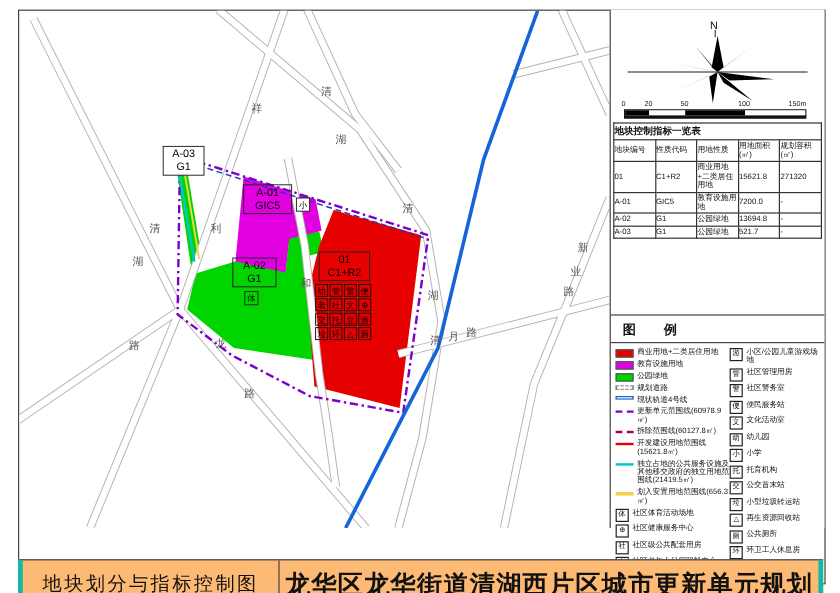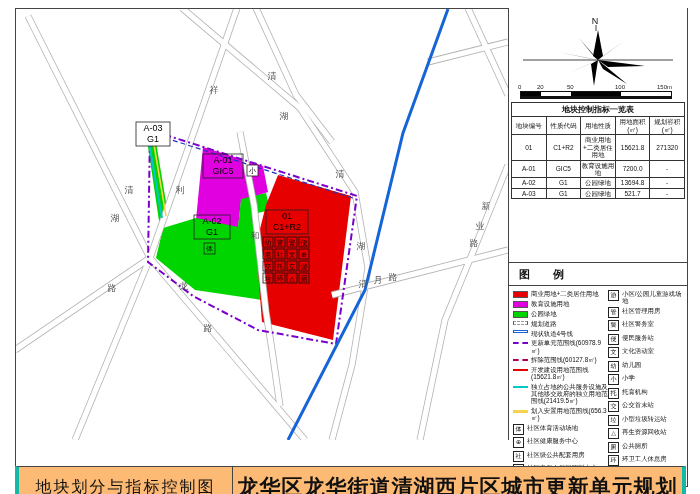--- a/index.html
+++ b/index.html
@@ -8,21 +8,21 @@
   #mapsvg{position:absolute;left:16px;top:9px;width:492px;height:431px;}
   
   #panel{position:absolute;left:508px;top:8px;width:178px;height:432px;border-left:1px solid #444;background:#fff;}
   #northsvg{position:absolute;left:4px;top:4px;width:170px;height:76px;}
   #scalebar{position:absolute;left:8px;top:76px;width:162px;height:16px;}
   #scalebar .ticks{position:relative;height:7px;font-size:6px;color:#222;}
   #scalebar .ticks span{position:absolute;top:0;}
   #scalebar .bar{display:flex;height:4px;border:1px solid #111;border-bottom:3px solid #111;width:150px;margin-left:3px;}
   #scalebar .bar div{height:100%;}
   table{border-collapse:collapse;position:absolute;left:2px;top:94px;width:174px;table-layout:fixed;}
-  td,th{border:1px solid #333;font-size:6.5px;font-weight:normal;text-align:center;padding:1px 0;line-height:1.15;}
+  td,th{border:1px solid #333;font-size:6.5px;font-weight:normal;text-align:left;padding:1px 0;line-height:1.15;}
   .tt{font-size:8px;font-weight:bold;padding:2px 0;}
   
   #legend{position:absolute;left:0;top:254px;width:178px;border-top:1px solid #444;}
   #legend .hd{font-size:11px;font-weight:bold;letter-spacing:10px;text-align:left;padding:4px 0 3px 10px;border-bottom:1px solid #444;}
   #legend .cols{display:flex;padding:4px 2px 0 4px;}
   .lcol{width:95px;} .rcol{width:77px;}
   .lg-row{display:flex;align-items:flex-start;margin-bottom:2.5px;}
   .sym{flex:0 0 15px;height:7px;margin-right:3px;margin-top:0.5px;box-sizing:border-box;border:0.5px solid #555;}
   .lnsym{flex:0 0 15px;height:0;margin-right:3px;margin-top:3px;border:none;}
   .s-red{background:#e60000}.s-mag{background:#e000e0}.s-grn{background:#00d500}

